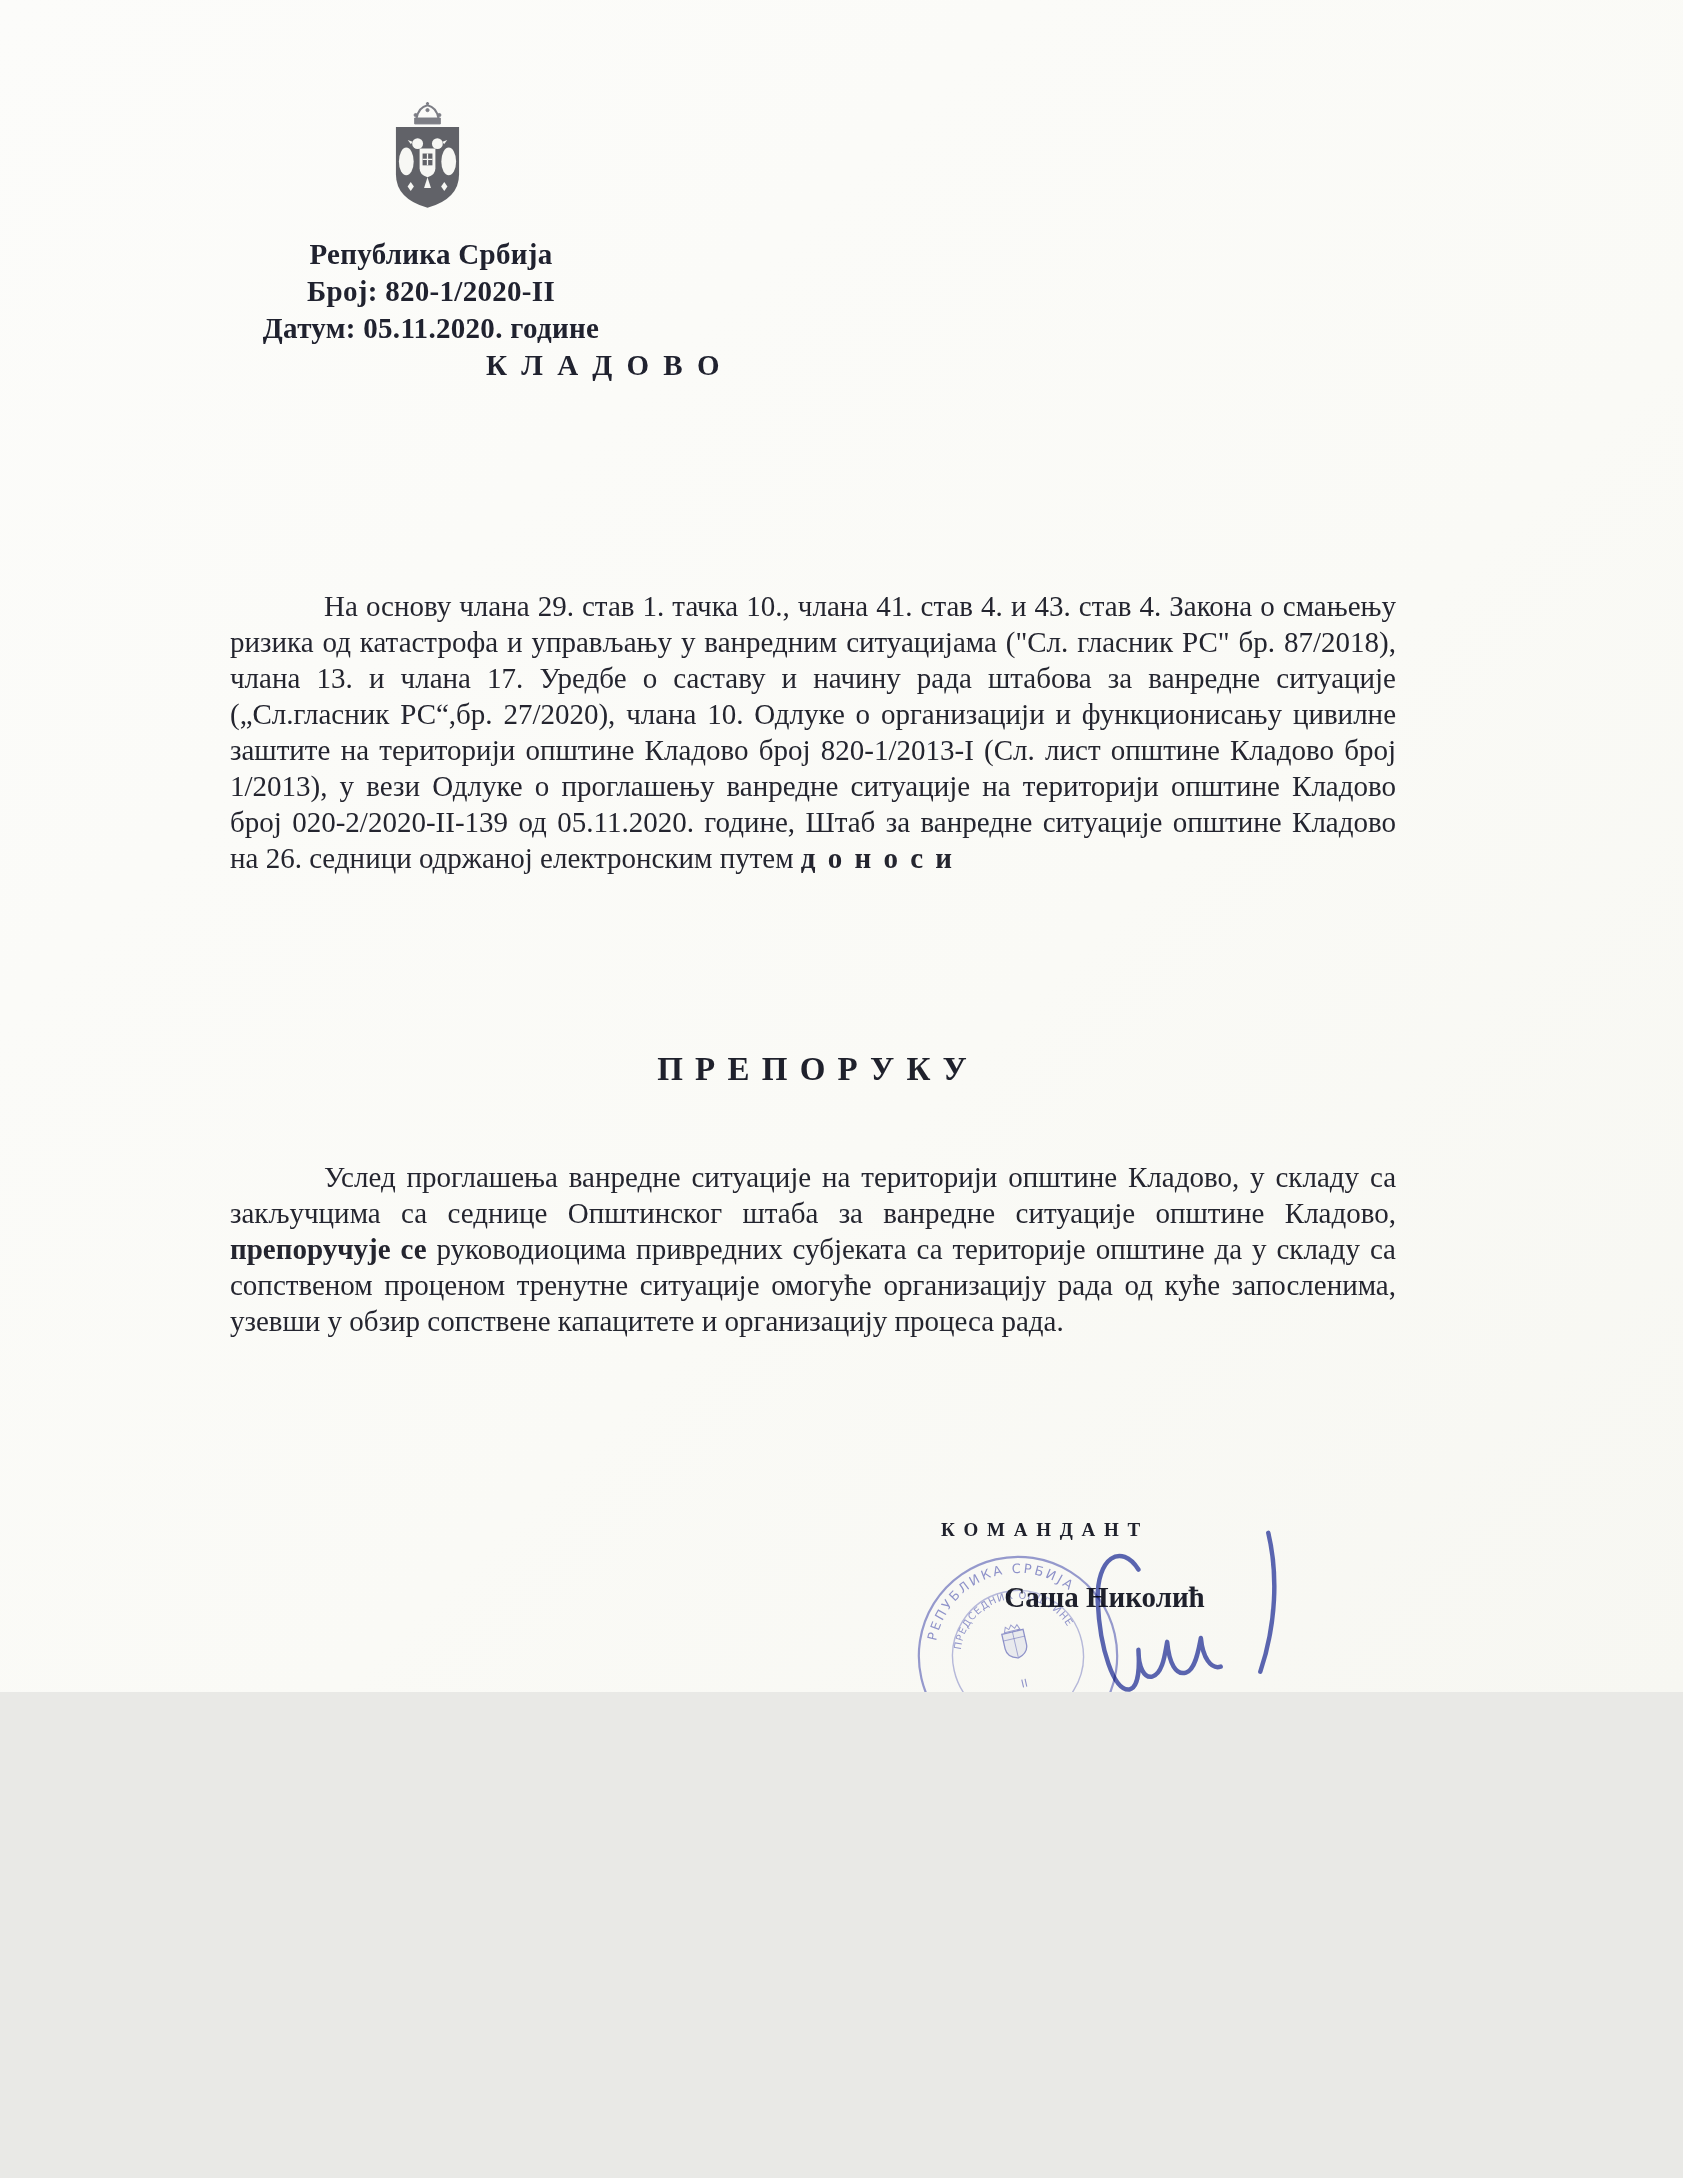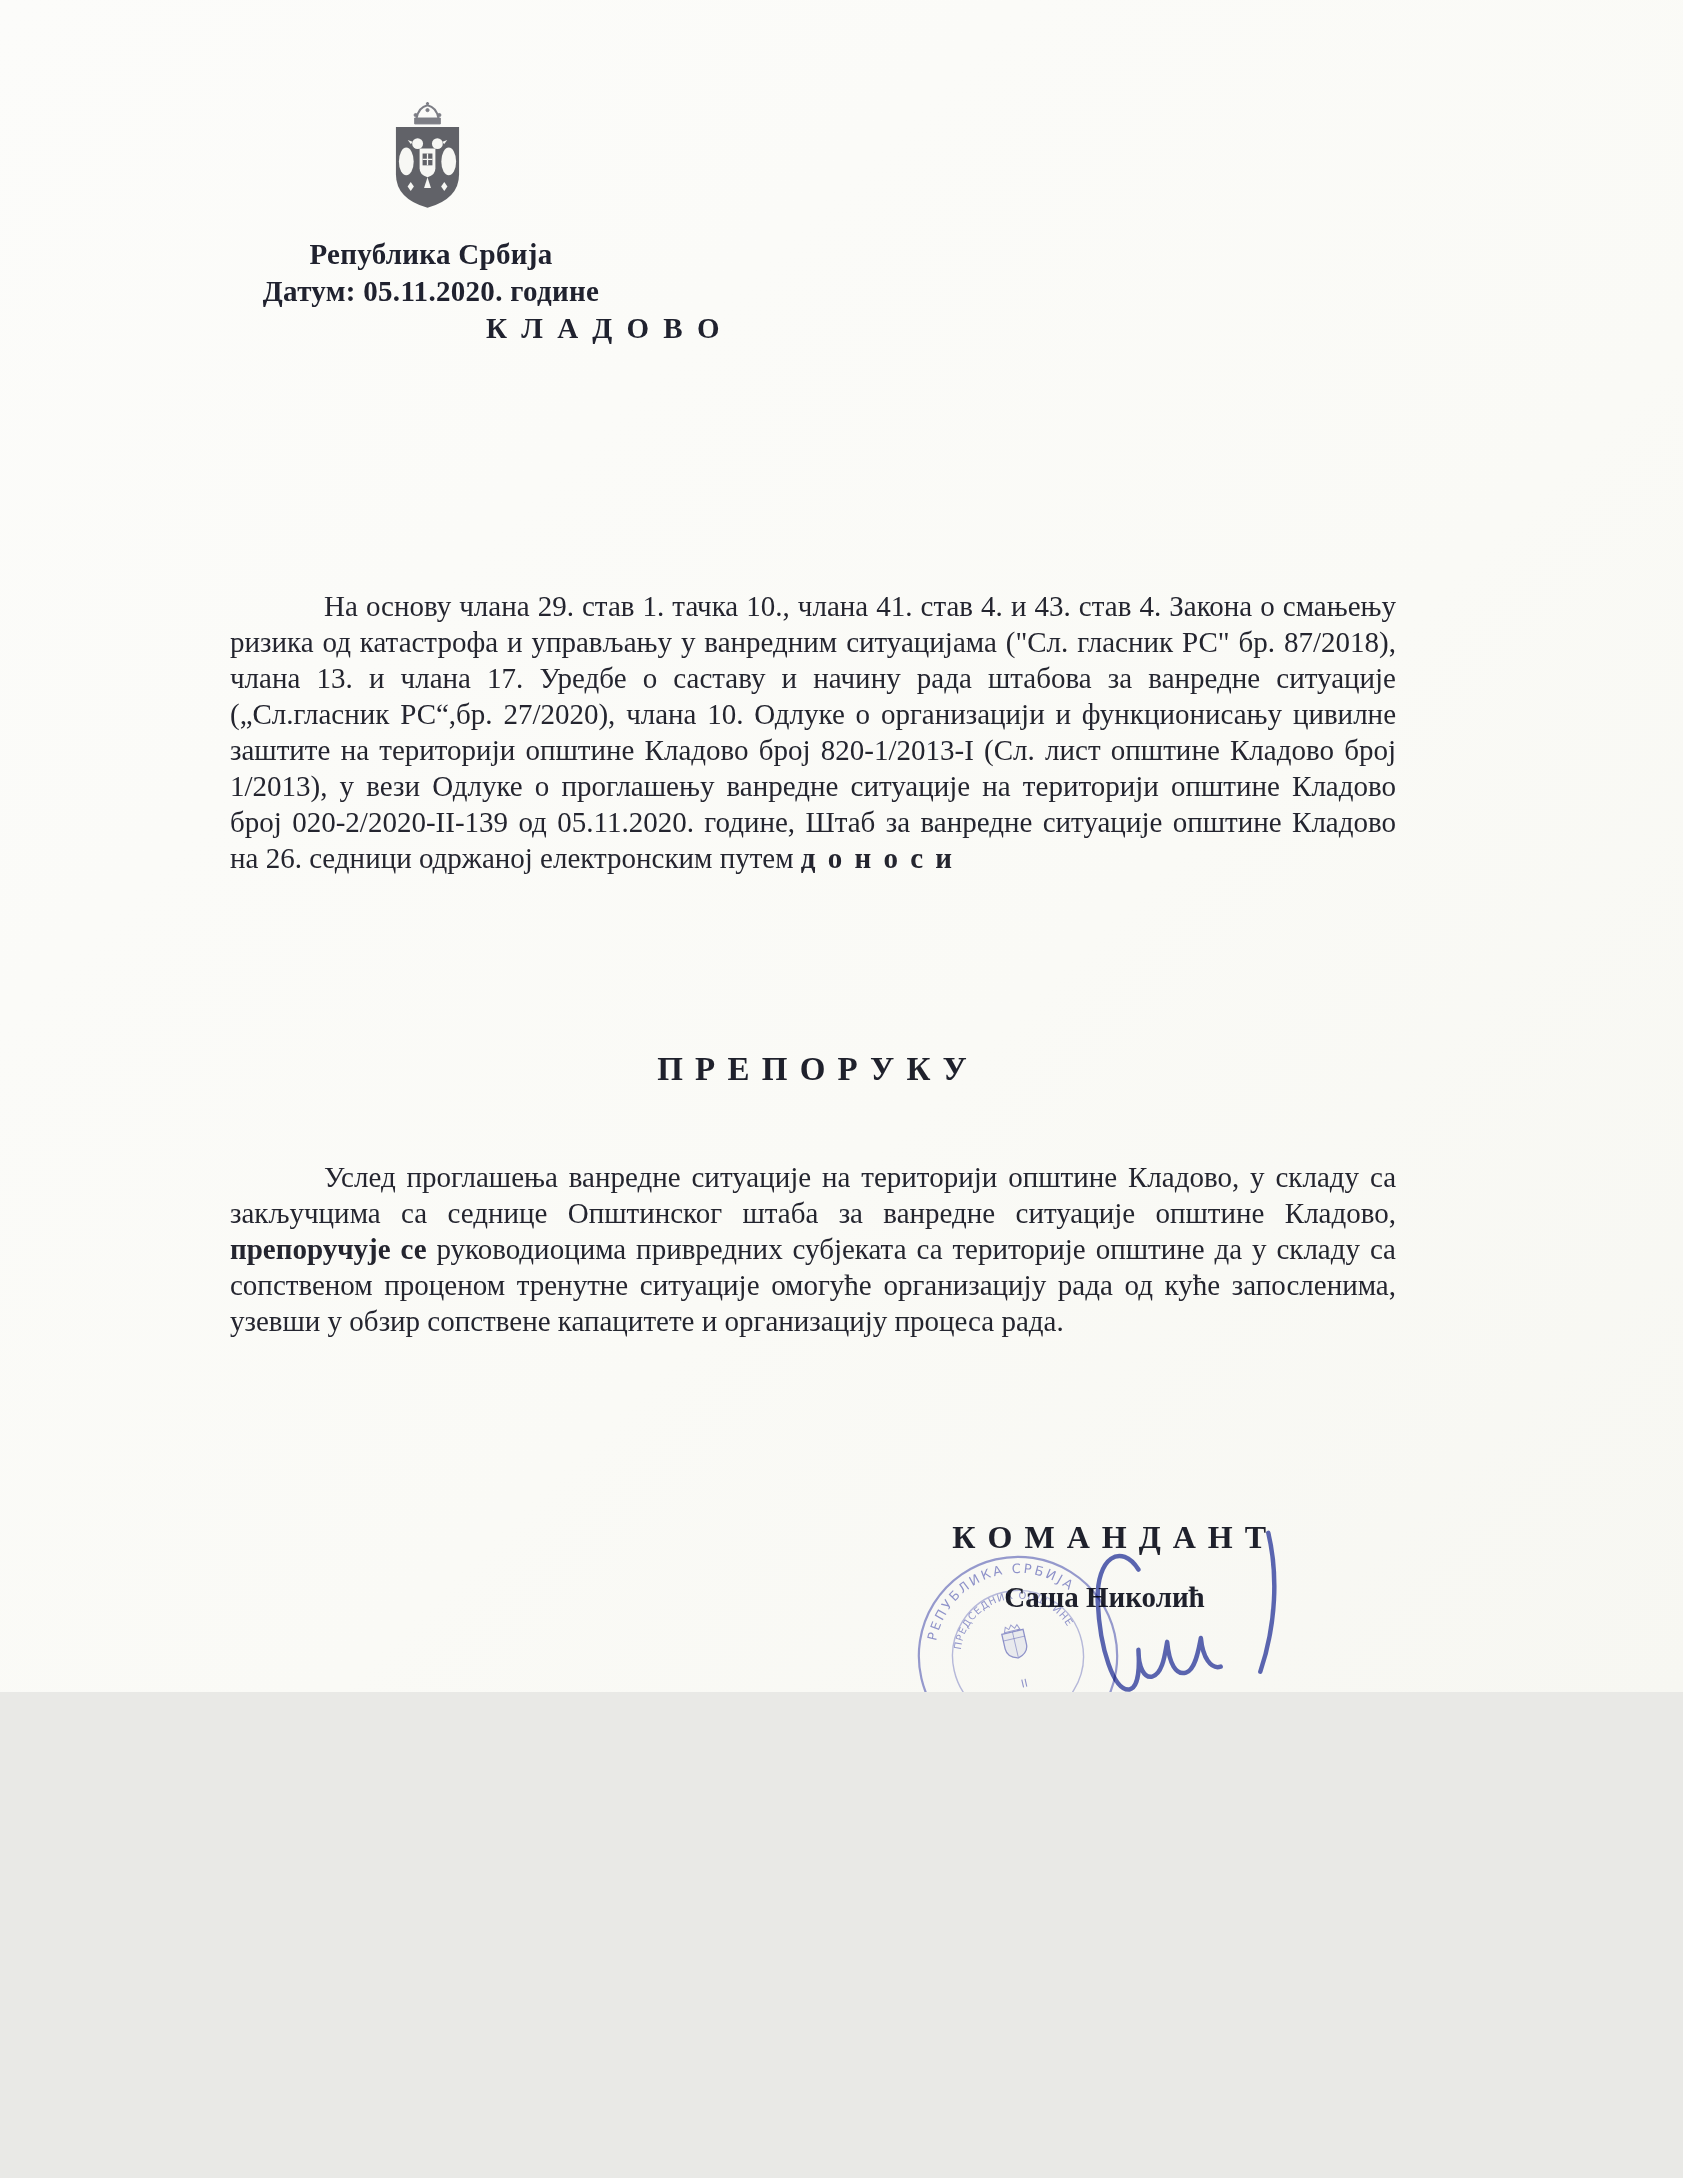--- a/index.html
+++ b/index.html
@@ -23,22 +23,22 @@
     color:#24252f;
   }
   .para1{top:588px;}
   .para2{top:1159px;}
   .spaced-bold{letter-spacing:2.5px;margin-top:19px;}
   .doc-title{
     position:absolute;left:230px;top:1051px;width:1166px;text-align:center;
     font-weight:bold;font-size:33px;letter-spacing:2px;color:#1f212c;
   }
   .sig-role{
-    position:absolute;left:941px;top:1519px;width:327px;text-align:right;
-    font-weight:bold;font-size:32px;letter-spacing:2px;color:#1f212c;
+    position:absolute;left:941px;top:1519px;width:327px;text-align:left;
+    font-weight:bold;font-size:19px;letter-spacing:2px;color:#1f212c;
   }
   .sig-name{
     position:absolute;left:941px;top:1581px;width:327px;text-align:center;
     font-weight:bold;font-size:29px;color:#1f212c;
   }
   .stamp{
     position:absolute;left:899px;top:1537px;width:238px;height:238px;
     mix-blend-mode:multiply;opacity:.85;
   }
   .stamp text{font-family:"DejaVu Sans","Liberation Sans",sans-serif;}
@@ -75,20 +75,21 @@
       <path d="M54 84 l3.2 4.5 -3.2 4.5 -3.2 -4.5 z"></path>
     </g>
     <g>
       <path d="M32 55 h10 v12 h-10 z" fill="#54565c"></path>
       <path d="M37 55 v12 M32 61 h10" stroke="#f7f7f4" stroke-width="1.3" fill="none"></path>
     </g>
   </svg>
 
   <div class="letterhead">
     <div class="lh-line">Република Србија</div>
+    <div class="lh-line">Број: 820-1/2020-II</div>
     <div class="lh-line">Датум: 05.11.2020. године</div>
     <div class="lh-line lh-city">К Л А Д О В О</div>
   </div>
 
   <p class="para para1"><span>На основу члана 29. став 1. тачка 10., члана 41. став 4. и 43. став 4. Закона о смањењу ризика од катастрофа и управљању у ванредним ситуацијама ("Сл. гласник РС" бр. 87/2018), члана 13. и члана 17. Уредбе о саставу и начину рада штабова за ванредне ситуације („Сл.гласник РС“,бр. 27/2020), члана 10. Одлуке о организацији и функционисању цивилне заштите на територији општине Кладово број 820-1/2013-I (Сл. лист општине Кладово број 1/2013), у вези Одлуке о проглашењу ванредне ситуације на територији општине Кладово број 020-2/2020-II-139 од 05.11.2020. године, Штаб за ванредне ситуације општине Кладово на 26. седници одржаној електронским путем </span><b class="spaced-bold">д о н о с и</b></p>
 
   <div class="doc-title">П Р Е П О Р У К У</div>
 
   <p class="para para2"><span>Услед проглашења ванредне ситуације на територији општине Кладово, у складу са закључцима са седнице Општинског штаба за ванредне ситуације општине Кладово, </span><b>препоручује се</b><span> руководиоцима привредних субјеката са територије општине да у складу са сопственом проценом тренутне ситуације омогуће организацију рада од куће запосленима, узевши у обзир сопствене капацитете и организацију процеса рада.</span></p>
 

